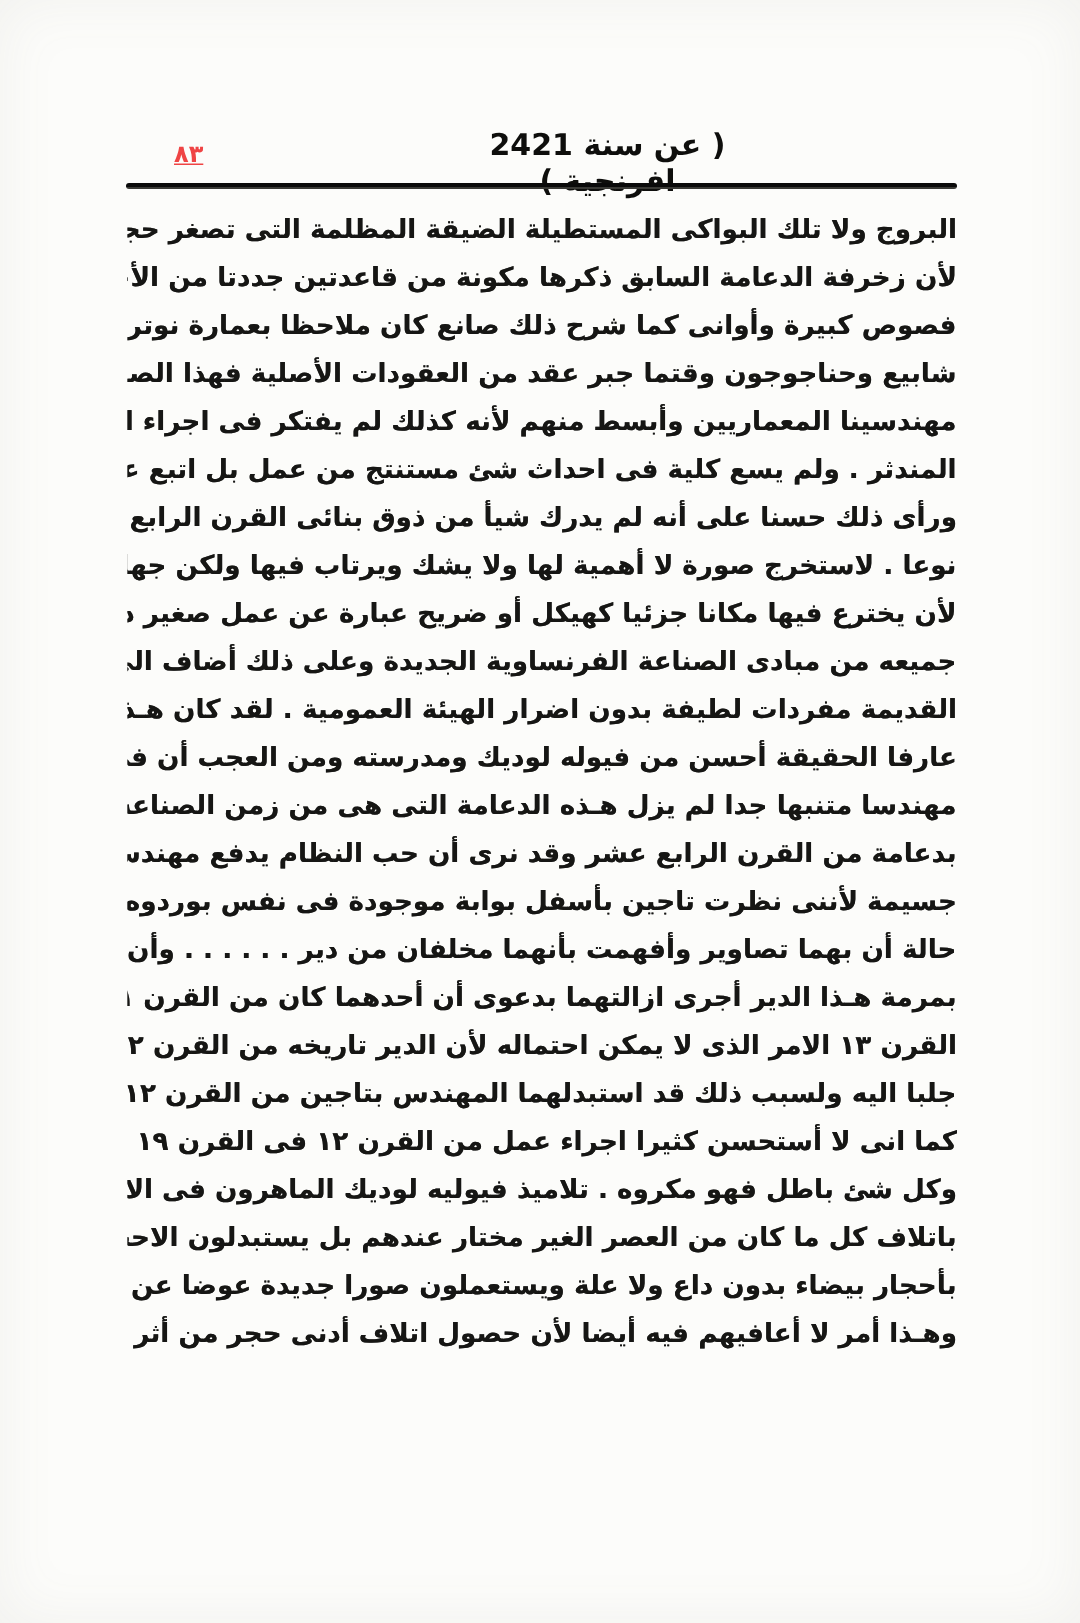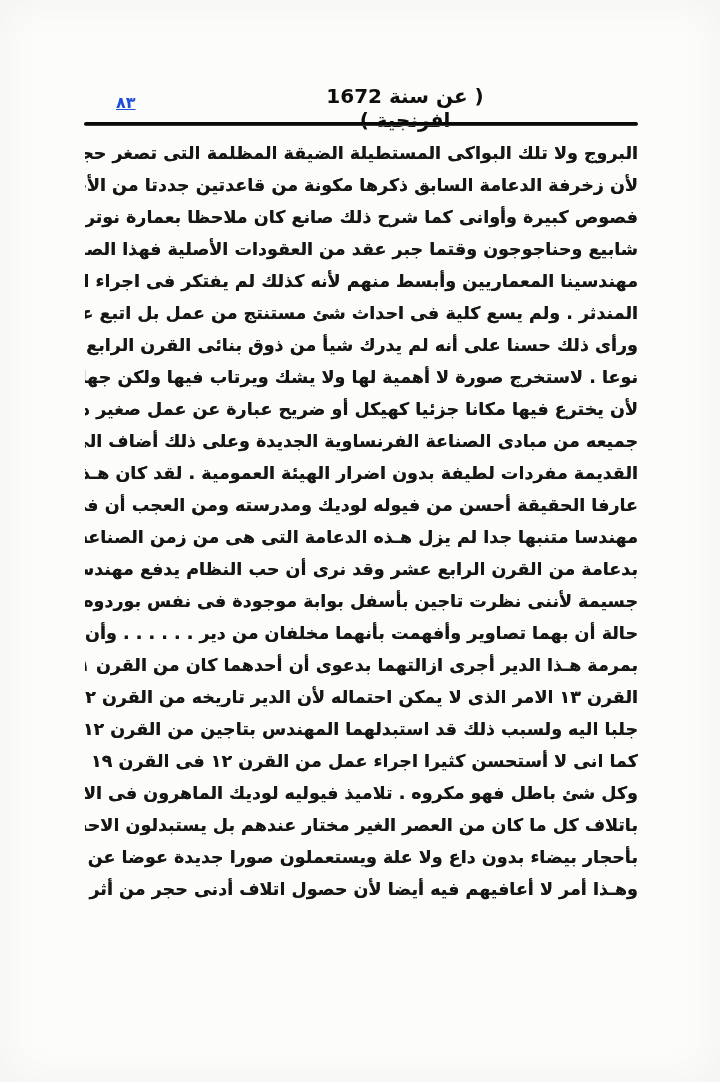--- a/index.html
+++ b/index.html
@@ -35,21 +35,21 @@
     direction: rtl;
     letter-spacing: 0.5px;
     color: #0e0e0c;
   }
   .page-number {
     position: absolute;
     top: 93px;
     left: 116px;
     font-size: 16px;
     font-weight: bold;
-    color: #1d4ed8;
+    color: #ef4444;
     text-decoration: underline;
   }
   .rule {
     position: absolute;
     top: 122px;
     left: 84px;
     width: 554px;
     height: 4px;
     background: linear-gradient(to bottom, #0a0a0a 0 72%, #3a3a36 72% 100%);
     border-radius: 2px;
@@ -74,21 +74,21 @@
     text-shadow: 0 0 0.4px rgba(10,10,10,0.7);
   }
 </style>
 </head>
 <body>
 
 <div class="page">
 
   <div class="page-number">٨٣</div>
 
-  <div class="header-title">( عن سنة 1672 افرنجية )</div>
+  <div class="header-title">( عن سنة 2421 افرنجية )</div>
 
   <div class="rule"></div>
 
   <div class="text-block">
     <div class="text-line">البروج ولا تلك البواكى المستطيلة الضيقة المظلمة التى تصغر حجم الدعامات المجاورة لها</div>
     <div class="text-line">لأن زخرفة الدعامة السابق ذكرها مكونة من قاعدتين جددتا من الأجيال القديمة وهما</div>
     <div class="text-line">فصوص كبيرة وأوانى كما شرح ذلك صانع كان ملاحظا بعمارة نوتردام فى عصر بطرس</div>
     <div class="text-line">شابيع وحناجوجون وقتما جبر عقد من العقودات الأصلية فهذا الصانع هو مثل</div>
     <div class="text-line">مهندسينا المعماريين وأبسط منهم لأنه كذلك لم يفتكر فى اجراء العمل حسب الشكل</div>
     <div class="text-line">المندثر . ولم يسع كلية فى احداث شئ مستنتج من عمل بل اتبع عصره وما صوره له عقله</div>

